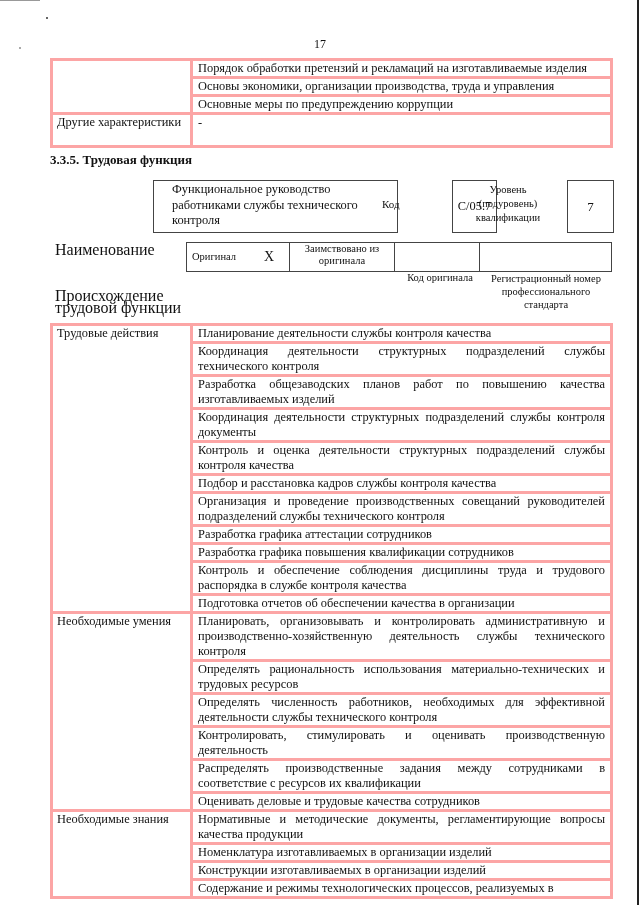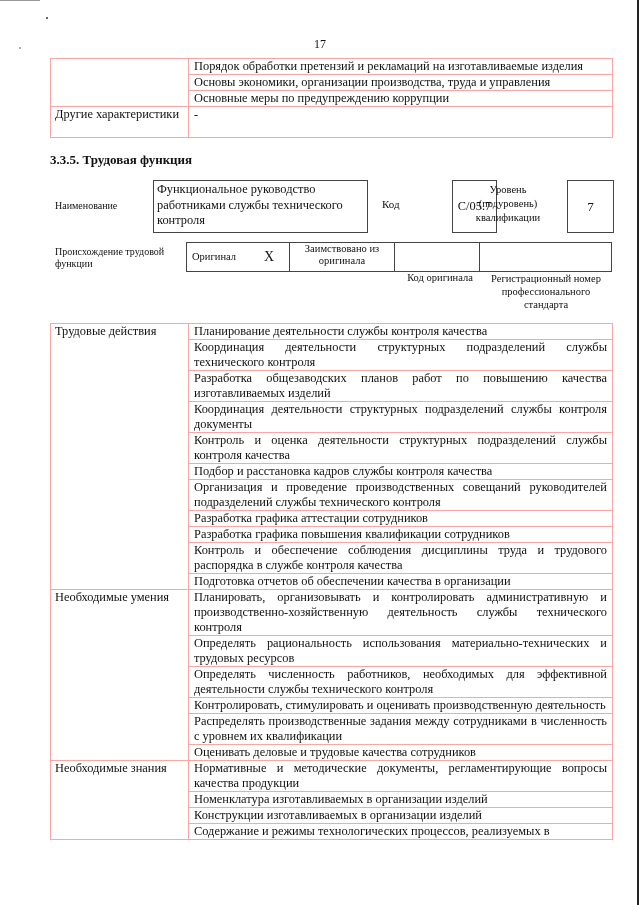--- a/index.html
+++ b/index.html
@@ -8,32 +8,32 @@
     font-family: "Liberation Serif", "DejaVu Serif", serif; color: #111;
   }
   .abs { position: absolute; }
   .page-num { left: 0; width: 640px; top: 37px; text-align: center; font-size: 12px; }
   .mark1 { left: 0; top: 0; width: 40px; height: 1px; background: #999; }
   .mark2 { left: 46px; top: 17px; width: 2px; height: 2px; background: #666; }
   .mark3 { left: 19px; top: 47px; width: 2px; height: 2px; background: #aaa; }
   .right-edge { left: 637px; top: 0; width: 2px; height: 905px; background: #222; }
 
   table.doc { border-collapse: collapse; font-size: 12.4px; line-height: 15px; }
-  table.doc td { border: 1px solid #fca5a5; padding: 0 5px; vertical-align: top; }
+  table.doc td { border: 3px solid #fca5a5; padding: 0 5px; vertical-align: top; }
   table.doc td.lab { padding-left: 4px; }
   td.just { text-align: justify; text-align-last: left; }
 
   #top-table { left: 50px; top: 58px; width: 563px; }
   #top-table td.lab { width: 128px; }
 
   .section-title { left: 50px; top: 152px; font-weight: bold; font-size: 13px; }
 
-  .small { font-size: 10px; line-height: 12px; }
+  .small { font-size: 16px; line-height: 12px; margin-top: 44px; }
   .name-label { left: 55px; top: 200px; }
-  .name-box { left: 153px; top: 180px; width: 207px; height: 49px; border: 1px solid #444; padding: 1px 3px; font-size: 12.4px; line-height: 15.5px; }
+  .name-box { left: 153px; top: 180px; width: 207px; height: 49px; border: 1px solid #444; padding: 1px 18px; font-size: 12.4px; line-height: 15.5px; }
   .code-label { left: 382px; top: 198px; font-size: 11px; }
   .code-box { left: 407px; top: 180px; width: 43px; height: 51px; border: 1px solid #444; font-size: 12.4px; display: flex; align-items: center; justify-content: center; margin-left: 45px; }
   .level-label { left: 468px; top: 183px; width: 80px; text-align: center; font-size: 10.5px; line-height: 14px; }
   .level-box { left: 567px; top: 180px; width: 45px; height: 51px; border: 1px solid #444; font-size: 13px; display: flex; align-items: center; justify-content: center; }
 
   .origin-label { left: 55px; top: 246px; width: 130px; }
   #origin-table { left: 186px; top: 242px; }
   #origin-table td { border: 1px solid #444; height: 28px; padding: 0 5px; vertical-align: middle; font-size: 10.5px; line-height: 12px; }
   .oc1 { width: 52px; }
   .oc1x { width: 30px; font-size: 14px !important; text-align: center; }
@@ -147,21 +147,21 @@
       <tr>
         <td class="just">Определять рациональность использования материально-технических и трудовых ресурсов</td>
       </tr>
       <tr>
         <td class="just">Определять численность работников, необходимых для эффективной деятельности службы технического контроля</td>
       </tr>
       <tr>
         <td class="just">Контролировать, стимулировать и оценивать производственную деятельность</td>
       </tr>
       <tr>
-        <td class="just">Распределять производственные задания между сотрудниками в численность с уровнем их квалификации</td>
+        <td class="just">Распределять производственные задания между сотрудниками в соответствие с ресурсов их квалификации</td>
       </tr>
       <tr>
         <td class="just">Оценивать деловые и трудовые качества сотрудников</td>
       </tr>
       <tr>
         <td class="lab" rowspan="4">Необходимые знания</td>
         <td class="just">Нормативные и методические документы, регламентирующие вопросы качества продукции</td>
       </tr>
       <tr>
         <td class="just">Номенклатура изготавливаемых в организации изделий</td>

